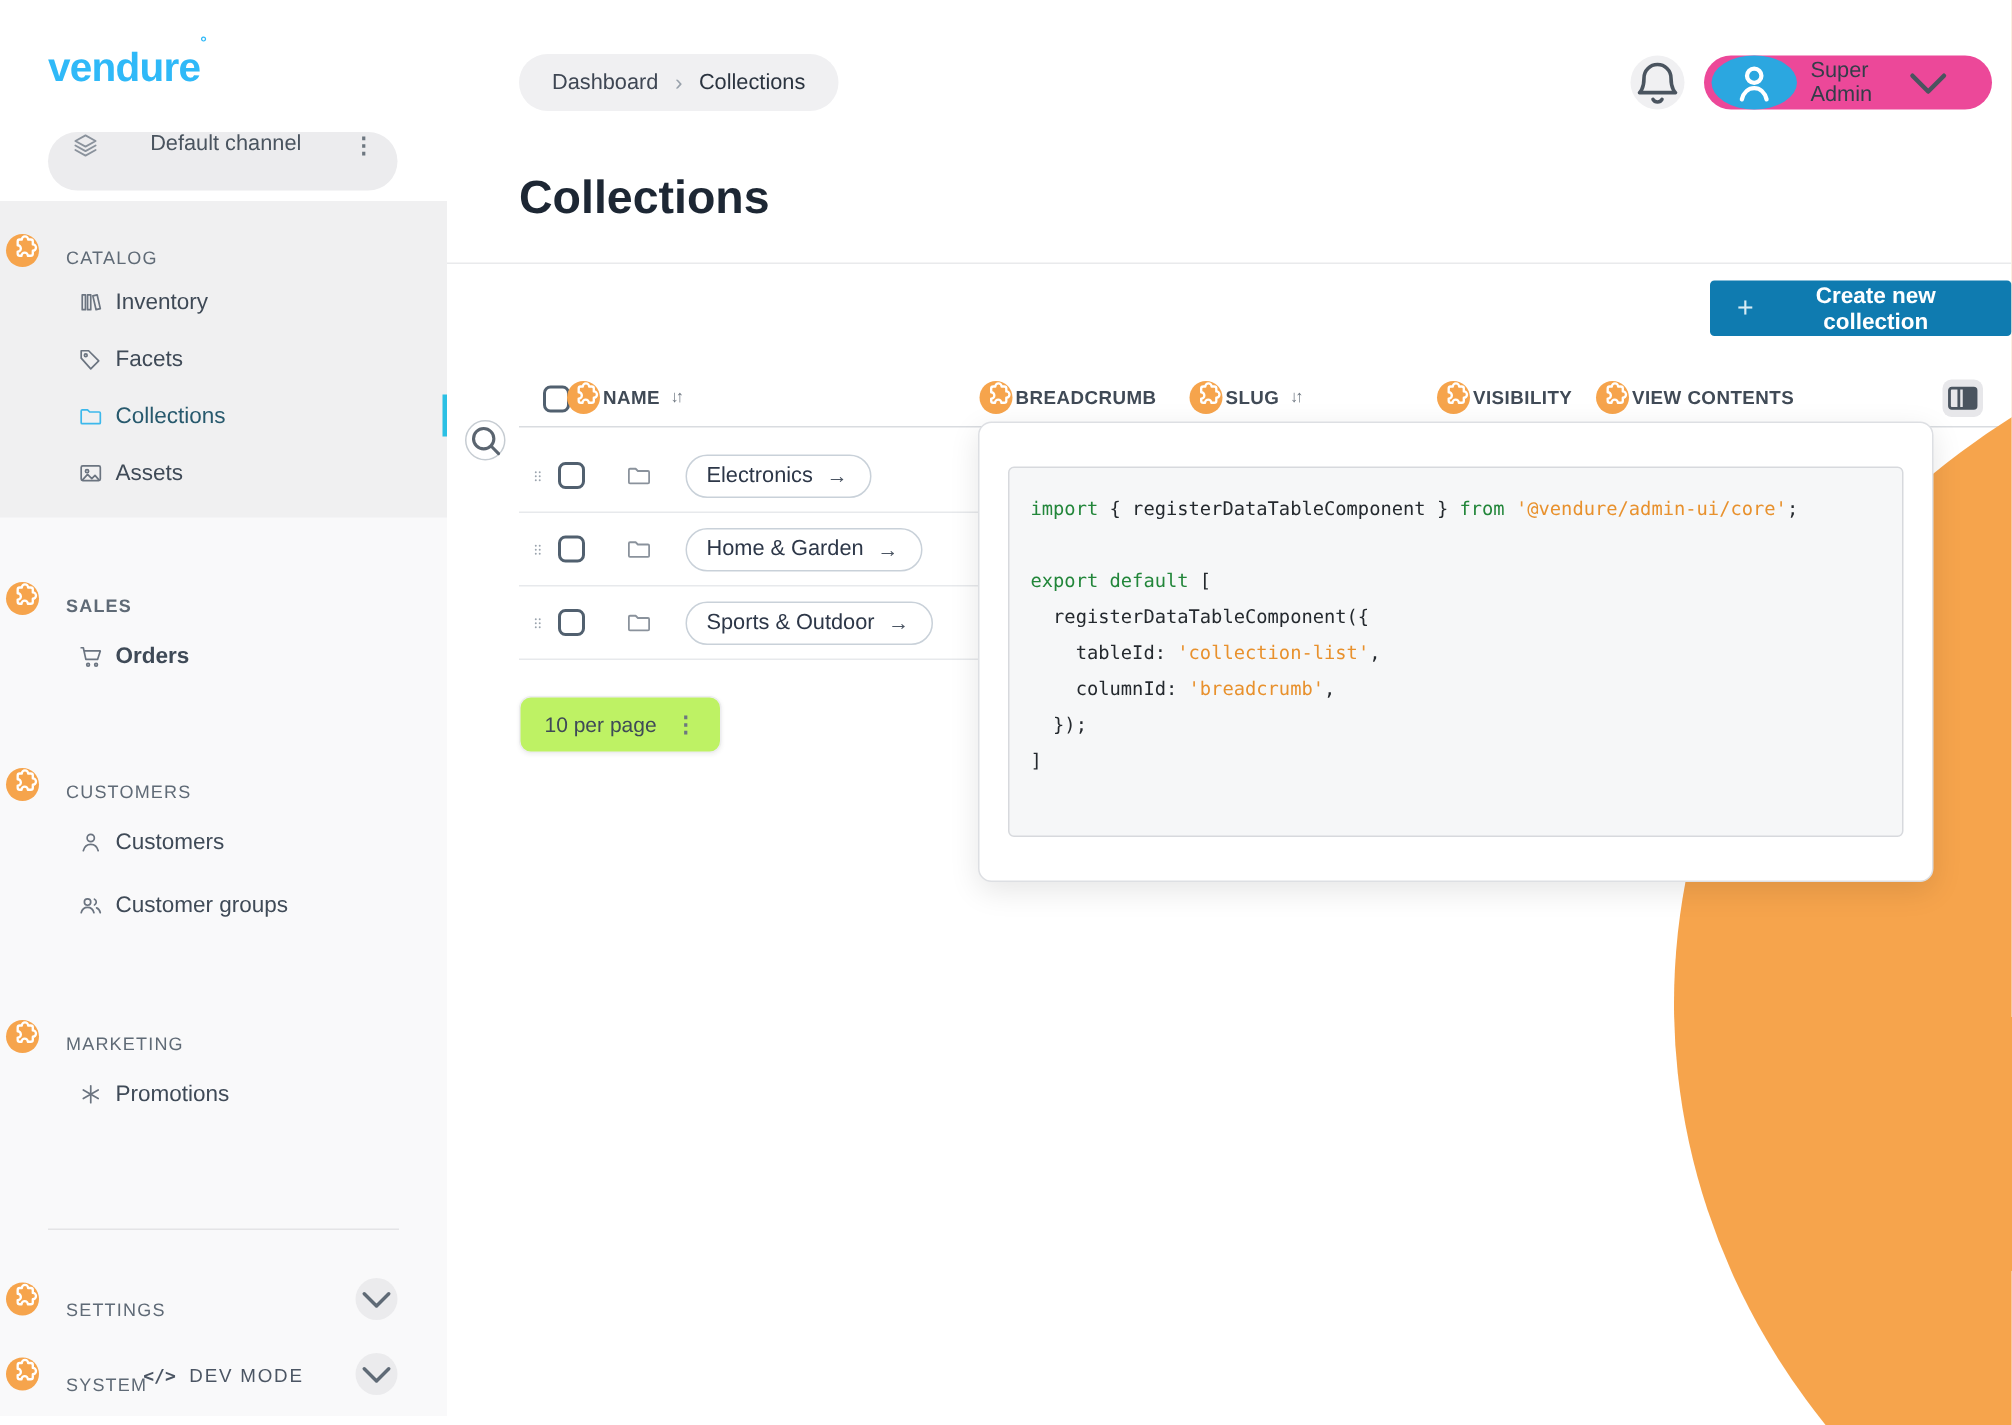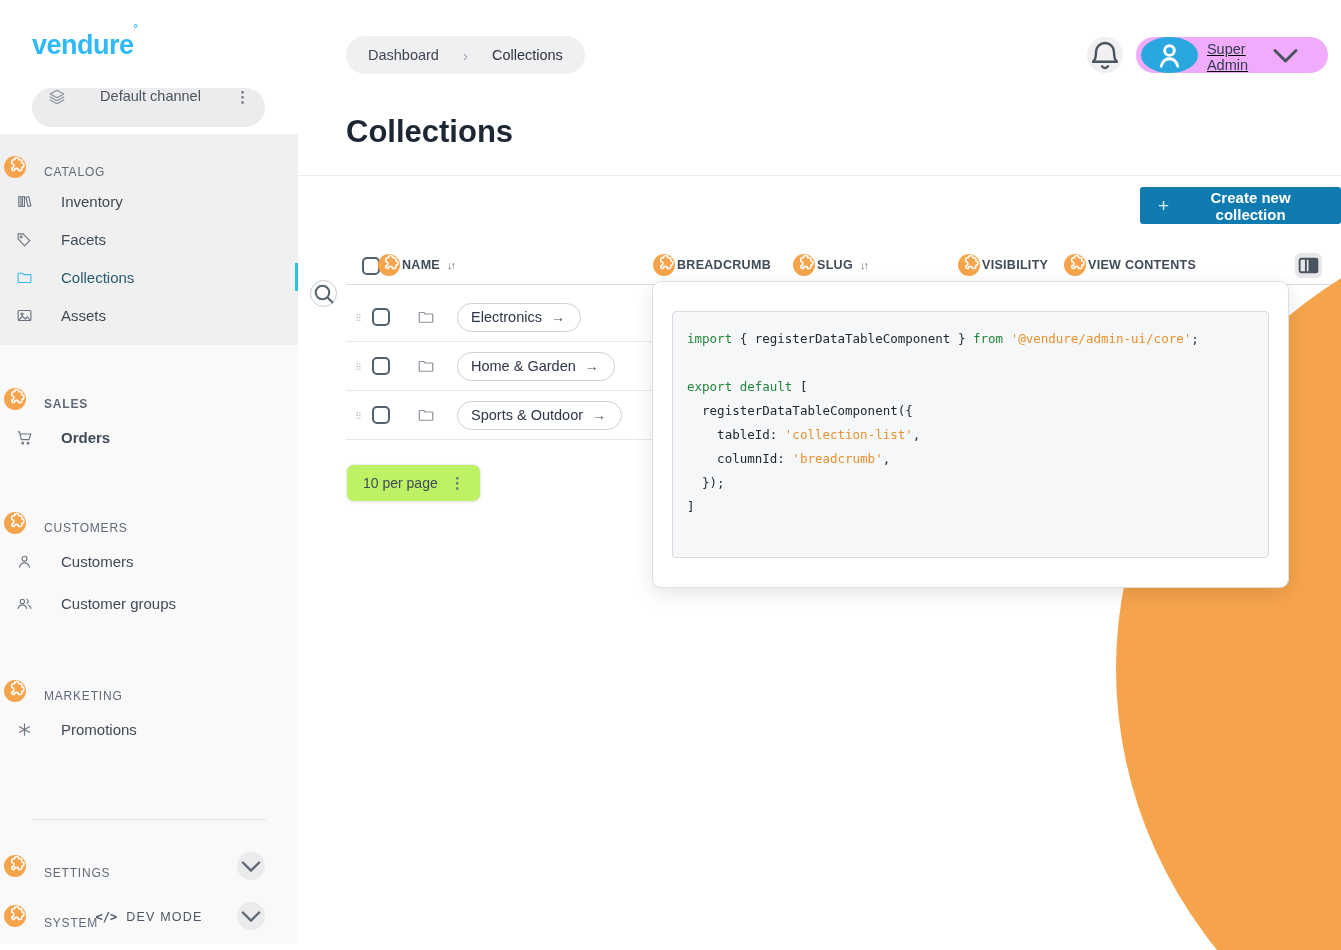--- a/index.html
+++ b/index.html
@@ -14,21 +14,21 @@
   .channel-pill { margin-top:27px; width:233px; height:39px; background:#ececee; border-radius:20px; display:flex; align-items:flex-start; padding:0 14px 0 16px; cursor:pointer; }
   .channel-pill .icn { width:18px; height:18px; color:#8a929c; }
   .channel-label { flex:1; text-align:center; font-size:14.5px; color:#4a545f; }
   .kebab { color:#6d7780; font-size:15px; font-weight:700; letter-spacing:1px; }
 
   .nav-section { position:relative; }
   .section-header { position:relative; height:24px; display:flex; align-items:flex-end; padding-left:44px; }
   .section-label { font-size:12px; color:#5f6a76; letter-spacing:0.8px; }
   .plugin-badge { position:absolute; left:4px; top:50%; transform:translateY(-50%); width:22px; height:22px; border-radius:50%; background:#f6a44c; color:#fff; display:flex; align-items:center; justify-content:center; z-index:2; }
   .plugin-badge svg { width:13px; height:13px; }
-  .nav-item { height:32px; display:flex; align-items:center; padding-left:16px; gap:28px; font-size:15px; color:#3f4a57; cursor:pointer; position:relative; }
+  .nav-item { height:32px; display:flex; align-items:center; padding-left:52px; gap:8px; font-size:15px; color:#3f4a57; cursor:pointer; position:relative; }
   .nav-item .icn { width:17px; height:17px; color:#6b7480; flex:0 0 17px; }
   .nav-item.active { color:#27596d; font-weight:500; }
   .nav-item.active .icn { color:#3cb8ec; }
   .active-bar { position:absolute; right:0; top:2px; width:3px; height:28px; background:#2bc0e4; }
 
   .s-catalog { background:#f0f0f1; padding:21px 0 14px 0; }
   .s-catalog .nav-item { margin-top:6px; }
   .s-sales { margin-top:42px;font-weight:bold; }
   .s-sales .nav-item, .s-customers .nav-item, .s-marketing .nav-item { margin-top:10px; }
   .s-customers { margin-top:58px; }
@@ -39,28 +39,28 @@
   .collapsible-header { height:28px; }
   .chev-pill { position:absolute; right:33px; top:50%; transform:translateY(-50%); width:28px; height:28px; border-radius:50%; background:#ebebed; display:flex; align-items:center; justify-content:center; color:#5f6a76; cursor:pointer; }
   .chev-pill svg { width:13px; height:13px; }
 
   .dev-mode { position:absolute; bottom:20px; left:0; width:100%; display:flex; align-items:center; justify-content:center; gap:9px; color:#4b5563; cursor:pointer; }
   .dev-code-glyph { font-size:12px; font-weight:700; font-family:"DejaVu Sans Mono", monospace; }
   .dev-mode-label { font-size:12.5px; letter-spacing:1.2px; }
 
   
   .main { position:relative; flex:1; background:#fff; }
-  .breadcrumb { position:absolute; left:48px; top:36px; height:38px; background:#f0f0f2; border-radius:19px; display:flex; align-items:center; padding:0 22px; gap:24px; }
+  .breadcrumb { position:absolute; left:48px; top:36px; height:38px; background:#f0f0f2; border-radius:19px; display:flex; align-items:center; padding:0 22px; gap:11px; }
   .bc-item { font-size:14.5px; color:#3f4754; cursor:pointer; }
   .bc-item.current { color:#2b3440; font-weight:500; }
   .bc-sep { color:#98a1ab; font-size:15px; }
 
   .bell-btn { position:absolute; left:789px; top:37px; width:36px; height:36px; border-radius:50%; background:#f0f0f2; display:flex; align-items:center; justify-content:center; color:#4a545f; cursor:pointer; }
   .bell-btn svg { width:18px; height:18px; }
-  .user-pill { position:absolute; left:838px; top:37px; height:36px; border-radius:18px; background:#f0abfc; display:flex; align-items:flex-end; padding:0 14px 0 5px; gap:9px; cursor:pointer;text-decoration:underline; }
+  .user-pill { position:absolute; left:838px; top:37px; height:36px; border-radius:18px; background:#ec4899; display:flex; align-items:center; padding:0 14px 0 5px; gap:9px; cursor:pointer; }
   .avatar { width:27px; height:27px; border-radius:50%; background:#2ba7e0; display:flex; align-items:center; justify-content:center; color:#fff; }
   .avatar svg { width:16px; height:16px; }
   .user-name { font-size:14.5px; color:#333d49; }
   .user-chev { width:14px; height:14px; color:#4a545f; }
 
   .page-title { position:absolute; left:48px; top:114px; font-size:31px; font-weight:700; color:#1d2734; }
   .page-divider { position:absolute; left:0; right:0; top:175px; height:1px; background:#e9eaec; }
 
   .create-btn { position:absolute; left:842px; top:187px; height:37px; background:#0f7bb0; border:none; border-radius:3px; color:#fff; font-size:15px; font-weight:600; font-family:"Liberation Sans", sans-serif; display:flex; align-items:center; padding:0 18px; gap:9px; cursor:pointer; }
   .create-plus { font-size:19px; font-weight:400; color:#d6ebf4; }

